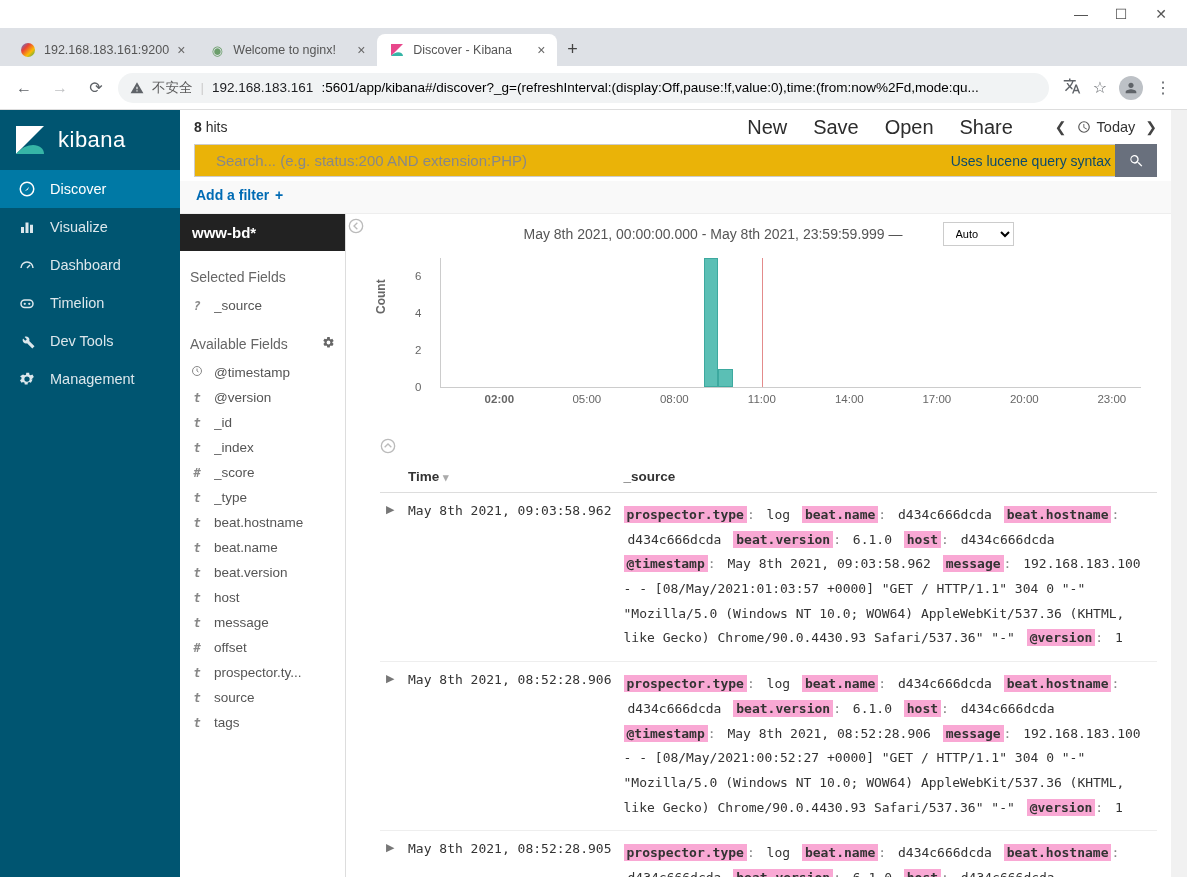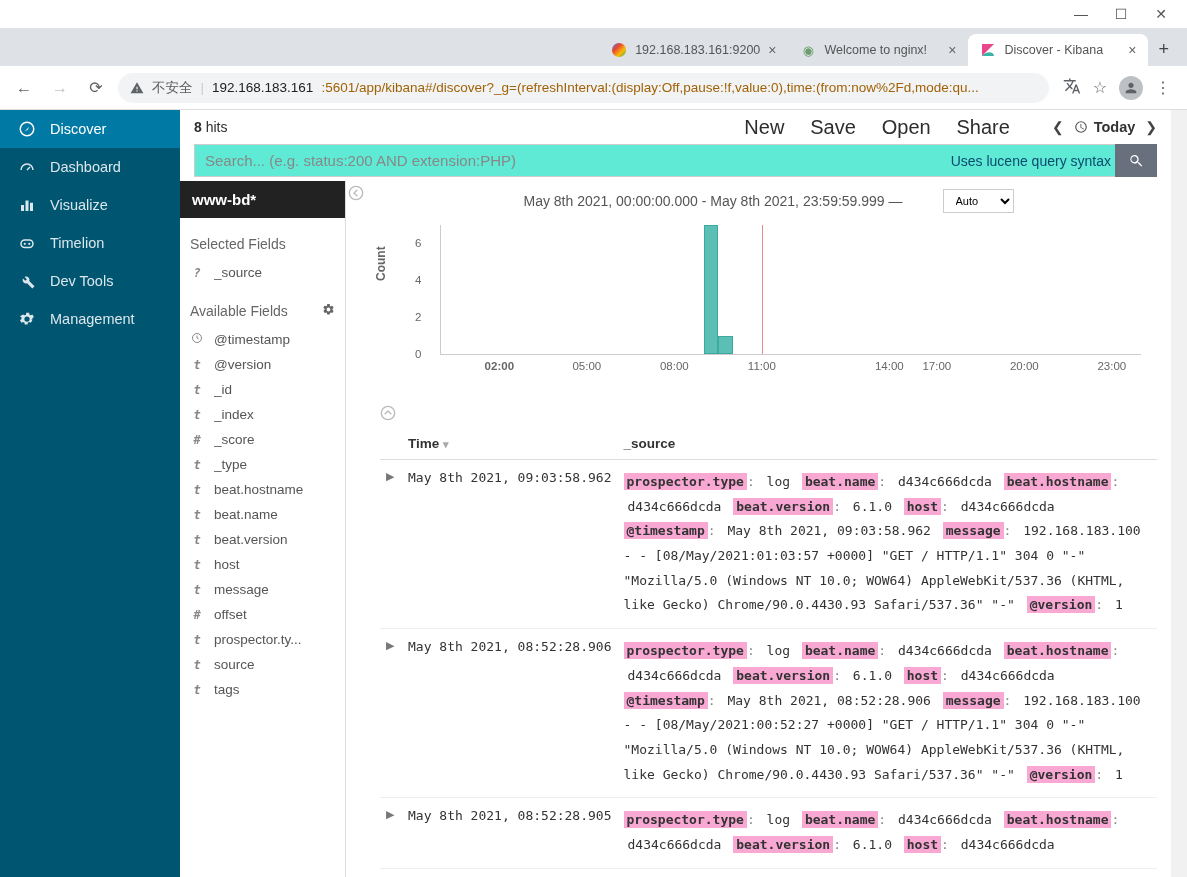--- a/index.html
+++ b/index.html
@@ -1,20 +1,20 @@
 <!DOCTYPE html>
 <html><head>
 <meta charset="utf-8">
 <style>
   * { box-sizing: border-box; margin: 0; padding: 0; }
   body { font-family: "Segoe UI", Arial, sans-serif; font-size: 14px; color: #2d2d2d; background: #fff; overflow: hidden; }
   .chrome-frame { width: 1187px; height: 877px; display: flex; flex-direction: column; background: #dee1e6; }
   .window-controls { height: 10px; background: #fff; display:flex; justify-content:flex-end; align-items:center; padding:14px 6px; }
   .window-controls span { width: 40px; text-align:center; color:#555; font-size:14px; }
-  .tab-strip { display:flex; align-items:flex-end; background:#dee1e6; padding: 6px 8px 0 8px; height: 38px; justify-content: flex-end; }
+  .tab-strip { display:flex; align-items:flex-end; background:#dee1e6; padding: 6px 8px 0 8px; height: 38px; }
   .tab { display:flex; align-items:center; gap:8px; padding: 8px 12px; border-radius: 8px 8px 0 0; max-width: 230px; min-width: 180px; font-size: 12.5px; color:#555; position:relative; }
   .tab.active { background:#fff; }
   .tab .fav { width:16px; height:16px; display:inline-flex; align-items:center; justify-content:center; font-size:13px; }
   .tab .close { margin-left:auto; color:#666; font-size:14px; }
   .new-tab { padding:6px 10px; color:#444; font-size:18px; }
   .addr-bar { display:flex; align-items:center; gap:8px; background:#fff; padding:6px 10px; border-bottom:1px solid #ddd; height:44px; }
   .addr-bar .nav-btn { width:28px; text-align:center; color:#5f6368; font-size:16px; }
   .omnibox { flex:1; display:flex; align-items:center; background:#f1f3f4; border-radius:16px; padding:6px 12px; font-size:13.5px; color:#5a5a5a; gap:8px; overflow:hidden; white-space:nowrap;}
   .omnibox svg { flex-shrink:0; }
   .addr-icons { display:flex; gap:12px; color:#5f6368; padding:0 6px; align-items:center;}
@@ -30,24 +30,24 @@
   .nav-item .nicon { width:18px; height:18px; display:inline-flex; align-items:center; justify-content:center; }
 
   .main { flex:1; display:flex; flex-direction:column; min-width:0; background:#fff; }
   .topbar { display:flex; align-items:center; padding:6px 14px 0 14px; height: 28px; font-size: 14px; gap:18px;}
   .hits { color:#2d2d2d; }
   .hits b{font-weight:700;}
   .spacer { flex:1; }
   .top-links a { color:#2d2d2d; text-decoration:none; margin-left: 22px; font-size:20px; }
   .time-picker { display:flex; align-items:center; gap:10px; margin-left:24px; color:#333;}
   .time-picker .chev{color:#444;font-size:14px;}
-  .time-picker .today{display:flex;align-items:center;gap:6px;font-size:14.5px;font-weight:bold;}
+  .time-picker .today{display:flex;align-items:center;gap:6px;font-size:14.5px;}
 
   .search-row { display:flex; padding:6px 14px 4px 14px; gap:0; }
-  .search-input { flex:1; border:1px solid #ccc; border-right:none; padding:7px 10px; font-size:15px; color:#555; background:#5eead4; }
+  .search-input { flex:1; border:1px solid #ccc; border-right:none; padding:7px 21px; font-size:15px; color:#555; background:#eab308; }
   .search-input::placeholder{color:#888;}
   .search-wrap{position:relative; display:flex; flex:1;}
   .lucene-link{position:absolute; right:46px; top:50%; transform:translateY(-50%); color:#0c4a6e; font-size:14px;margin-left:6px;}
   .search-btn { width:42px; background:#69707d; border:1px solid #69707d; color:#fff; display:flex; align-items:center; justify-content:center; }
 
   .filter-row { padding: 6px 14px 10px 14px; border-bottom:1px solid #eee; background:#f9f9f9;}
   .filter-row a { color:#006bb4; font-size:14px; text-decoration:none; }
   .filter-row a span{font-weight:700; margin-left:2px;}
 
   .workarea { flex:1; display:flex; min-height:0; }
@@ -128,69 +128,76 @@
     <span class="nav-btn">←</span>
     <span class="nav-btn" style="opacity:.4">→</span>
     <span class="nav-btn">⟳</span>
     <div class="omnibox">
       <svg width="14" height="14" viewBox="0 0 24 24">
           <path fill="#5f6368" d="M1 21h22L12 2 1 21zm12-3h-2v-2h2v2zm0-4h-2v-4h2v4z"></path>
         </svg>
       <span>不安全</span>
       <span style="color:#ccc">|</span>
       <span style="color:#202124">192.168.183.161</span>
-        <span style="color:#a16207">:5601/app/kibana#/discover?_g=(refreshInterval:(display:Off,pause:!f,value:0),time:(from:now%2Fd,mode:qu...</span>
+        <span style="color:#000000">:5601/app/kibana#/discover?_g=(refreshInterval:(display:Off,pause:!f,value:0),time:(from:now%2Fd,mode:qu...</span>
     </div>
     <div class="addr-icons">
       <span>
         <svg width="18" height="18" viewBox="0 0 24 24">
             <path fill="#5f6368" d="M12.87 15.07l-2.54-2.51.03-.03c1.74-1.94 2.98-4.17 3.71-6.53H17V4h-7V2H8v2H1v2h11.17C11.5 7.92 10.44 9.75 9 11.35 8.07 10.32 7.3 9.19 6.69 8h-2c.73 1.63 1.73 3.17 2.98 4.56l-5.09 5.02L4 19l5-5 3.11 3.11.76-2.04zM18.5 10h-2L12 22h2l1.12-3h4.75L21 22h2l-4.5-12zm-2.62 7l1.62-4.33L19.12 17h-3.24z"></path>
           </svg>
       </span>
       <span>☆</span>
       <span class="avatar-circle">
         <svg width="16" height="16" viewBox="0 0 24 24">
             <path fill="#5f6368" d="M12 12c2.21 0 4-1.79 4-4s-1.79-4-4-4-4 1.79-4 4 1.79 4 4 4zm0 2c-2.67 0-8 1.34-8 4v2h16v-2c0-2.66-5.33-4-8-4z"></path>
           </svg>
       </span>
       <span>⋮</span>
     </div>
   </div>
 
   <div class="app-wrap">
     <div class="app">
       <div class="sidenav">
+        <div class="logo-row">
+          <svg class="logo-mark" viewBox="0 0 32 32">
+            <polygon points="2,2 30,2 2,30" fill="#fff"></polygon>
+            <path d="M2 30 C 14 16, 30 20, 30 30 Z" fill="#36b5a6"></path>
+          </svg>
+          <span class="logo-text">kibana</span>
+        </div>
         <div id="sidenav-items">
             <div class="nav-item active">
               <span class="nicon">
                 <svg width="18" height="18" viewBox="0 0 24 24">
                   <circle cx="12" cy="12" r="9" fill="none" stroke="currentColor" stroke-width="2"></circle>
                   <polygon points="9,15 15,9 13,13" fill="currentColor"></polygon>
                 </svg>
               </span>
               <span>Discover</span>
-            </div>
-            <div class="nav-item">
-              <span class="nicon">
-                <svg width="18" height="18" viewBox="0 0 24 24">
-                  <path d="M4 16a8 8 0 0116 0" fill="none" stroke="currentColor" stroke-width="2"></path>
-                  <line x1="12" y1="16" x2="16" y2="12" stroke="currentColor" stroke-width="2"></line>
-                </svg>
-              </span>
-              <span>Dashboard</span>
             </div>
             <div class="nav-item">
               <span class="nicon">
                 <svg width="18" height="18" viewBox="0 0 24 24">
                   <rect x="4" y="12" width="4" height="8" fill="currentColor"></rect>
                   <rect x="10" y="6" width="4" height="14" fill="currentColor"></rect>
                   <rect x="16" y="9" width="4" height="11" fill="currentColor"></rect>
                 </svg>
               </span>
               <span>Visualize</span>
+            </div>
+            <div class="nav-item">
+              <span class="nicon">
+                <svg width="18" height="18" viewBox="0 0 24 24">
+                  <path d="M4 16a8 8 0 0116 0" fill="none" stroke="currentColor" stroke-width="2"></path>
+                  <line x1="12" y1="16" x2="16" y2="12" stroke="currentColor" stroke-width="2"></line>
+                </svg>
+              </span>
+              <span>Dashboard</span>
             </div>
             <div class="nav-item">
               <span class="nicon">
                 <svg width="18" height="18" viewBox="0 0 24 24">
                   <rect x="4" y="8" width="16" height="10" rx="5" fill="none" stroke="currentColor" stroke-width="2"></rect>
                   <circle cx="9" cy="13" r="1.5" fill="currentColor"></circle>
                   <circle cx="15" cy="13" r="1.5" fill="currentColor"></circle>
                 </svg>
               </span>
               <span>Timelion</span>
@@ -241,20 +248,23 @@
             <input class="search-input" placeholder="Search... (e.g. status:200 AND extension:PHP)" style="">
             <a class="lucene-link">Uses lucene query syntax</a>
             <button class="search-btn">
               <svg width="16" height="16" viewBox="0 0 24 24">
                   <path fill="#fff" d="M15.5 14h-.79l-.28-.27a6.471 6.471 0 001.57-5.23C15.44 5.01 12.52 2.5 9.25 2.97 5.09 3.56 2.56 7.92 4.03 11.77c1.01 2.65 3.62 4.36 6.47 4.22 1.61-.08 3.09-.75 4.23-1.79l.27.28v.79l5 4.99L21.49 19l-4.99-5zM9.5 14C7.01 14 5 11.99 5 9.5S7.01 5 9.5 5 14 7.01 14 9.5 11.99 14 9.5 14z"></path>
                 </svg>
             </button>
           </div>
         </div>
 
+        <div class="filter-row">
+          <a href="#"><span>Add a filter</span> <span>+</span></a>
+        </div>
 
         <div class="workarea">
           <div class="fields-panel">
             <div class="index-pattern">
               <span>www-bd*</span>
             </div>
             <div class="fields-body">
               <div class="section-title">Selected Fields</div>
               <div id="selected-fields">
                   <div class="field-row">
@@ -354,21 +364,21 @@
               <div class="chart-ylabel">Count</div>
               <div class="chart-grid" id="chart-grid">
                   <span class="ytick" style="bottom: 0%;">0</span>
                   <span class="ytick" style="bottom: 28.5714%;">2</span>
                   <span class="ytick" style="bottom: 57.1429%;">4</span>
                   <span class="ytick" style="bottom: 85.7143%;">6</span>
                   <span class="xtick" style="left: 8.33333%; font-weight: bold;">02:00</span>
                   <span class="xtick" style="left: 20.8333%;">05:00</span>
                   <span class="xtick" style="left: 33.3333%;">08:00</span>
                   <span class="xtick" style="left: 45.8333%;">11:00</span>
-                  <span class="xtick" style="left: 58.3333%; margin-left: 40px;">14:00</span>
+                  <span class="xtick" style="left: 58.3333%;">14:00</span>
                   <span class="xtick" style="left: 70.8333%;">17:00</span>
                   <span class="xtick" style="left: 83.3333%;">20:00</span>
                   <span class="xtick" style="left: 95.8333%;">23:00</span>
                   <div class="bar" style="left: 37.5%; width: 2.08333%; height: 100%;"></div>
                   <div class="bar" style="left: 39.5833%; width: 2.08333%; height: 14.2857%;"></div>
                   <div class="marker-line" style="left: 45.8333%;"></div>
                 </div>
             </div>
             <div class="scroll-up-btn">
               <svg width="16" height="16" viewBox="0 0 24 24">

